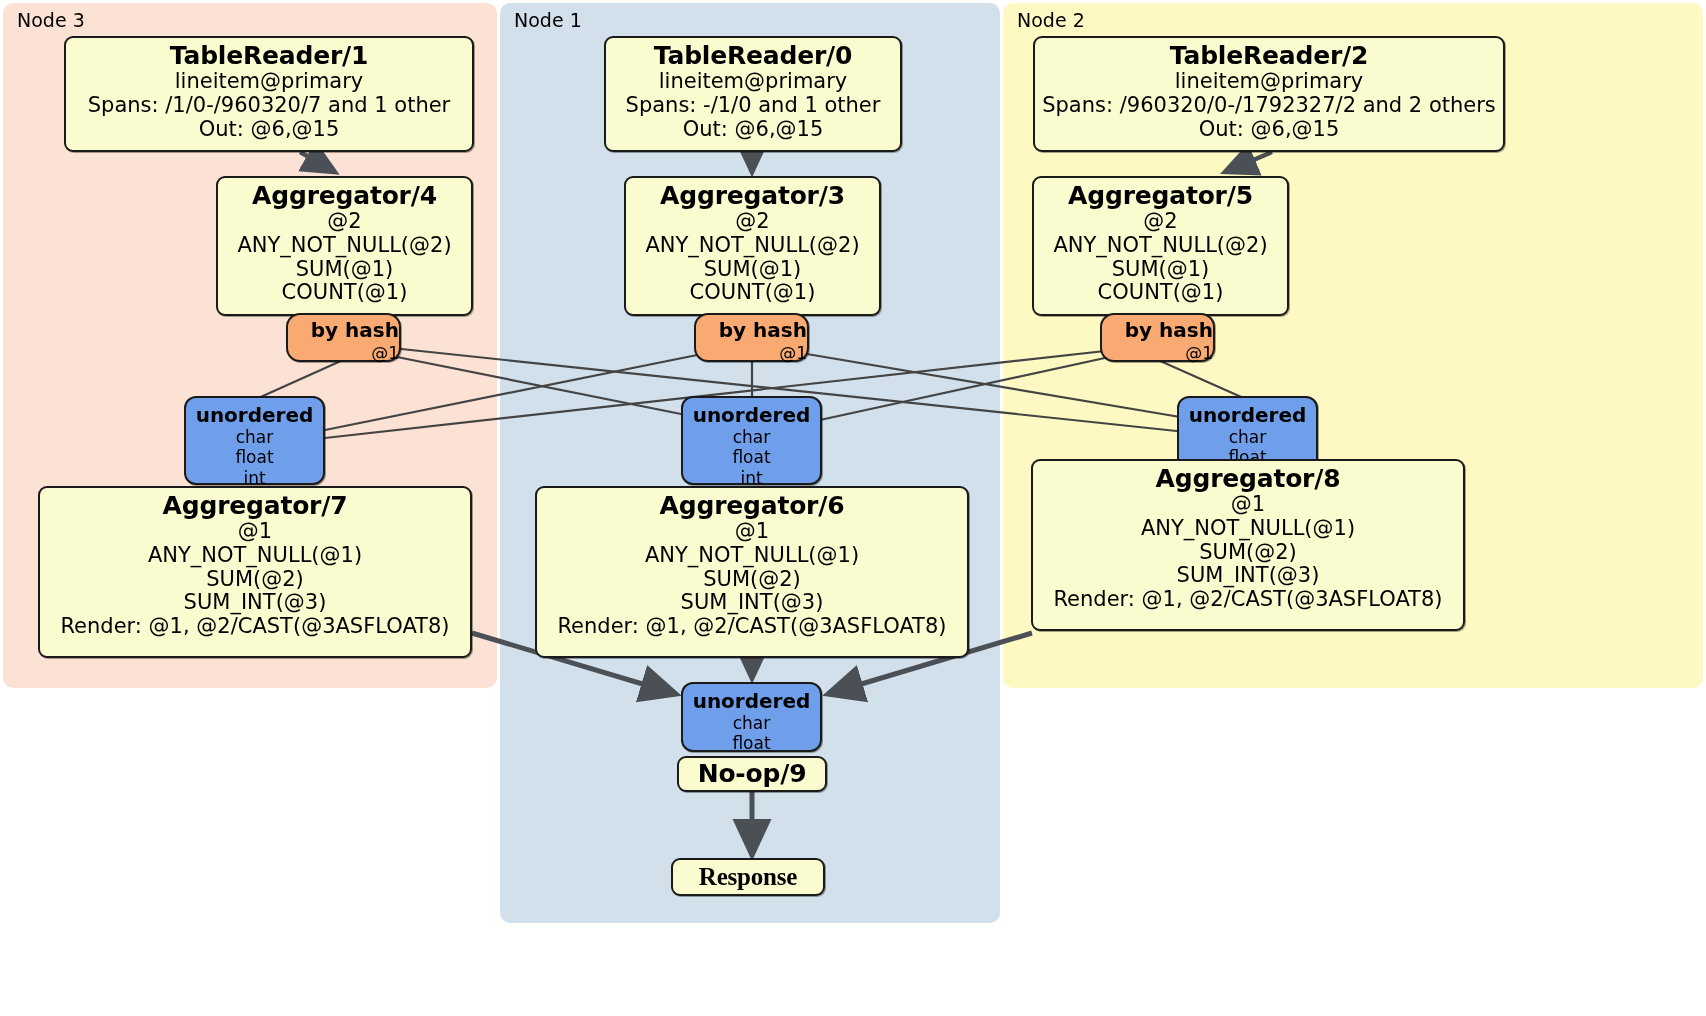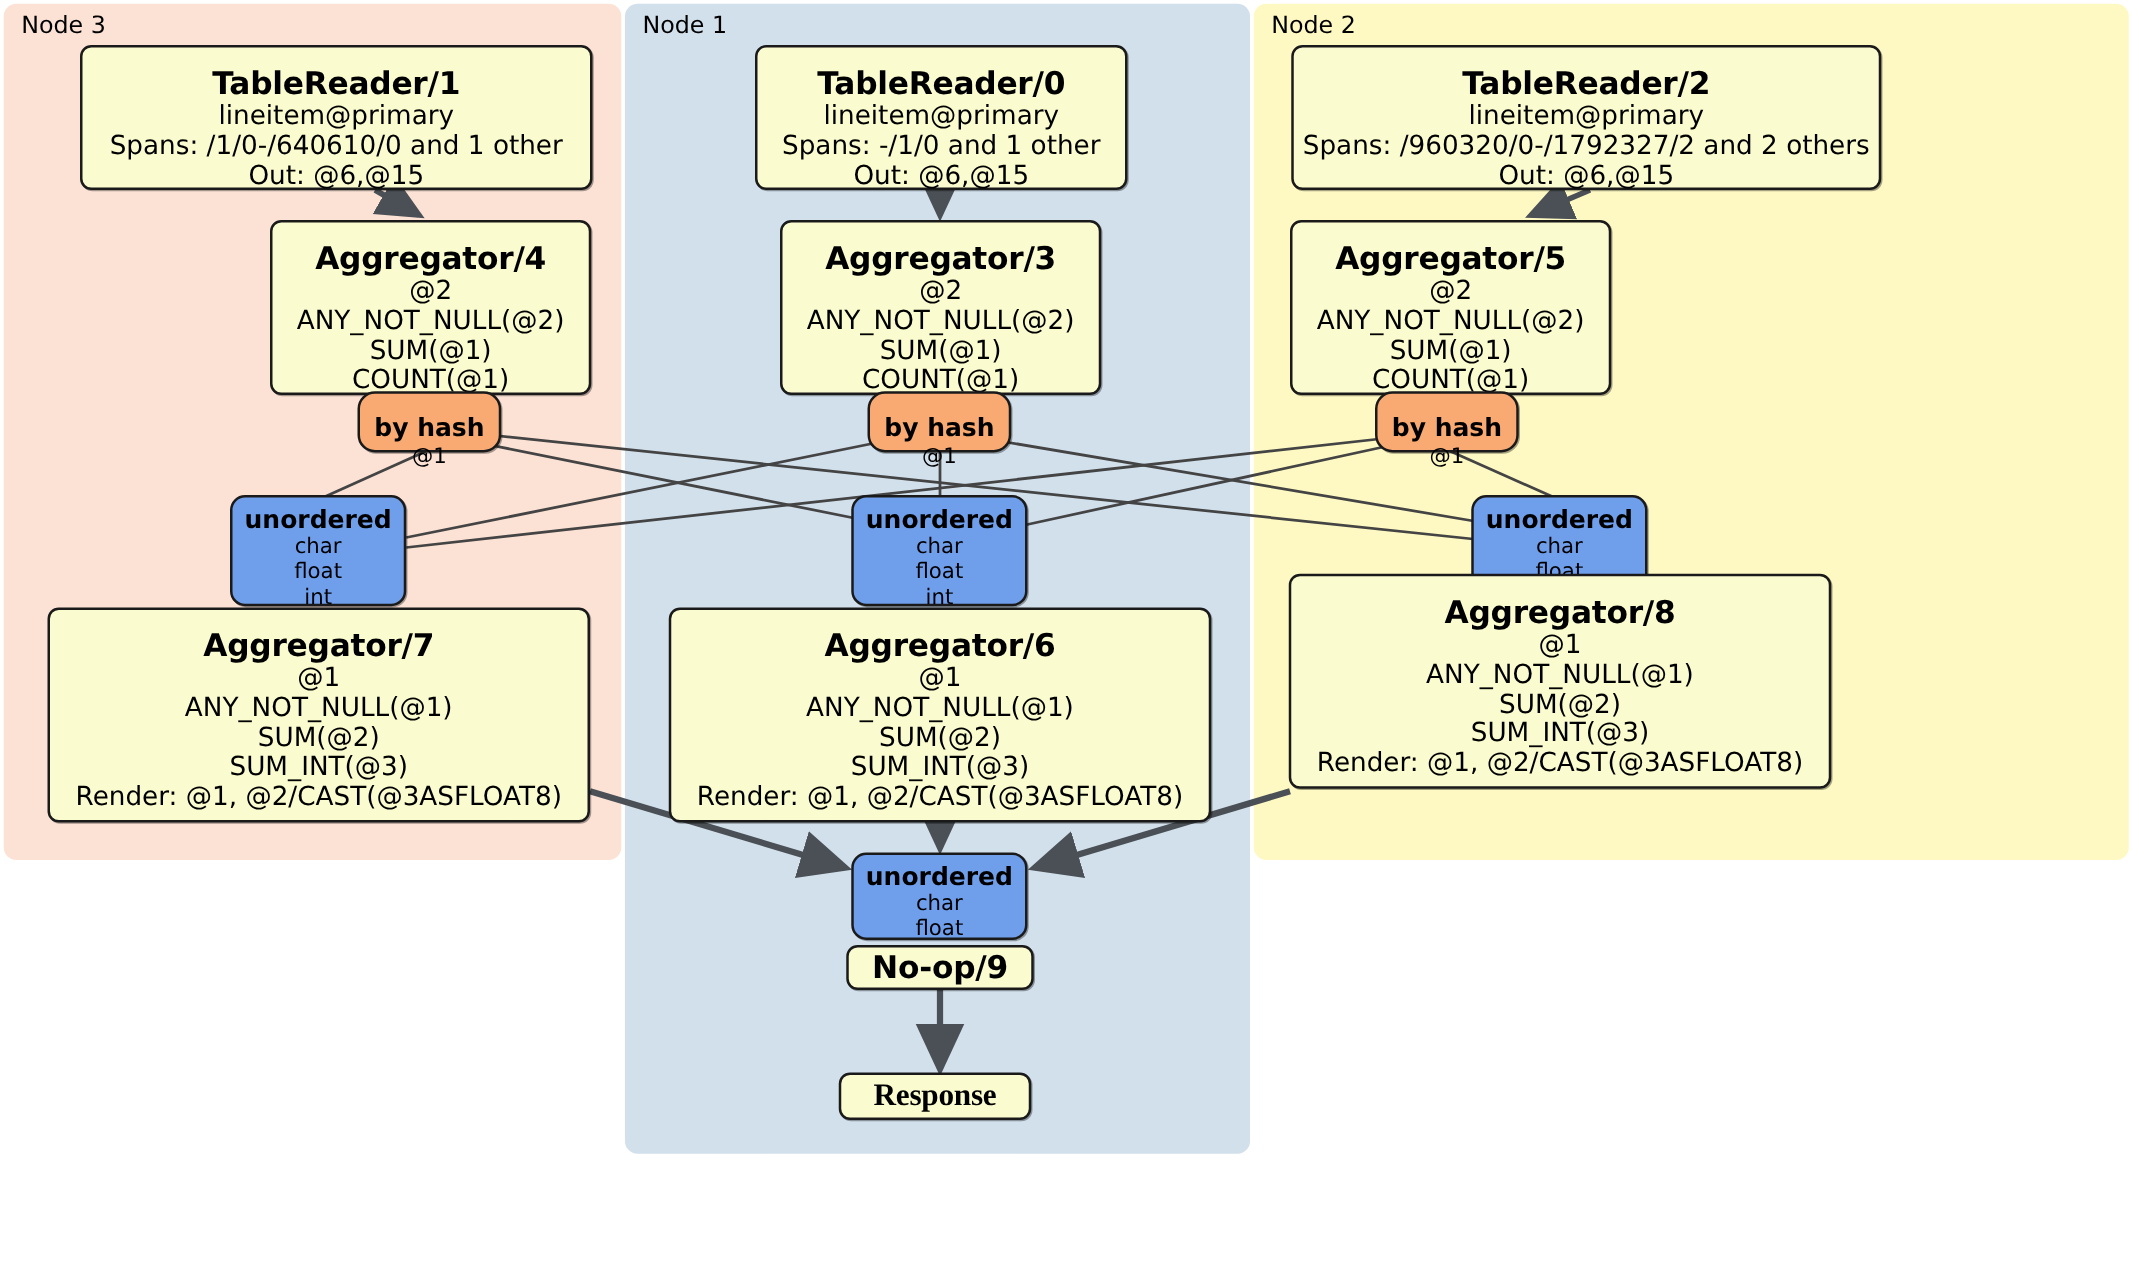--- a/index.html
+++ b/index.html
@@ -46,21 +46,21 @@
   
   .proc {
     position: absolute;
     box-sizing: border-box;
     background: #fbfbd0;
     border: 2px solid #1a1a1a;
     border-radius: 9px;
     text-align: center;
     color: #000;
     line-height: 1.13;
-    padding-top: 15px;
+    padding-top: 4px;
     box-shadow: 1px 1px 0 rgba(0,0,0,0.35);
   }
   .proc .ttl {
     font-weight: bold;
     font-size: 25px;
     display: block;
     letter-spacing: -0.2px;
   }
   .proc .ln {
     display: block;
@@ -75,23 +75,23 @@
   }
   .proc.compact .ttl { font-size: 25px; }
 
   
   .router {
     position: absolute;
     box-sizing: border-box;
     background: #f8aa72;
     border: 2px solid #1a1a1a;
     border-radius: 14px;
-    text-align: center;
-    color: #000;
-    padding-top: 16px;
+    text-align: right;
+    color: #000;
+    padding-top: 4px;
     line-height: 1.18;
     box-shadow: 1px 1px 0 rgba(0,0,0,0.35);
   }
   .router .ttl { display:block; font-weight: bold; font-size: 20px; }
   .router .ln  { display:block; font-size: 17px; }
 
   
   .sync {
     position: absolute;
     box-sizing: border-box;
@@ -162,21 +162,21 @@
     </g>
 
     <g stroke="#4a5055" stroke-width="5" fill="none" marker-end="url(#arrowThick)">
       <path d="M752,792 L752,855"></path>
     </g>
   </svg>
 
   <div class="proc" style="left:64px; top:36px; width:410px; height:116px;">
     <span class="ttl">TableReader/1</span>
     <span class="ln">lineitem@primary</span>
-    <span class="ln">Spans: /1/0-/640610/0 and 1 other</span>
+    <span class="ln">Spans: /1/0-/960320/7 and 1 other</span>
     <span class="ln">Out: @6,@15</span>
   </div>
 
   <div class="proc" style="left:216px; top:176px; width:257px; height:140px;">
     <span class="ttl">Aggregator/4</span>
     <span class="ln">@2</span>
     <span class="ln">ANY_NOT_NULL(@2)</span>
     <span class="ln">SUM(@1)</span>
     <span class="ln">COUNT(@1)</span>
   </div>

